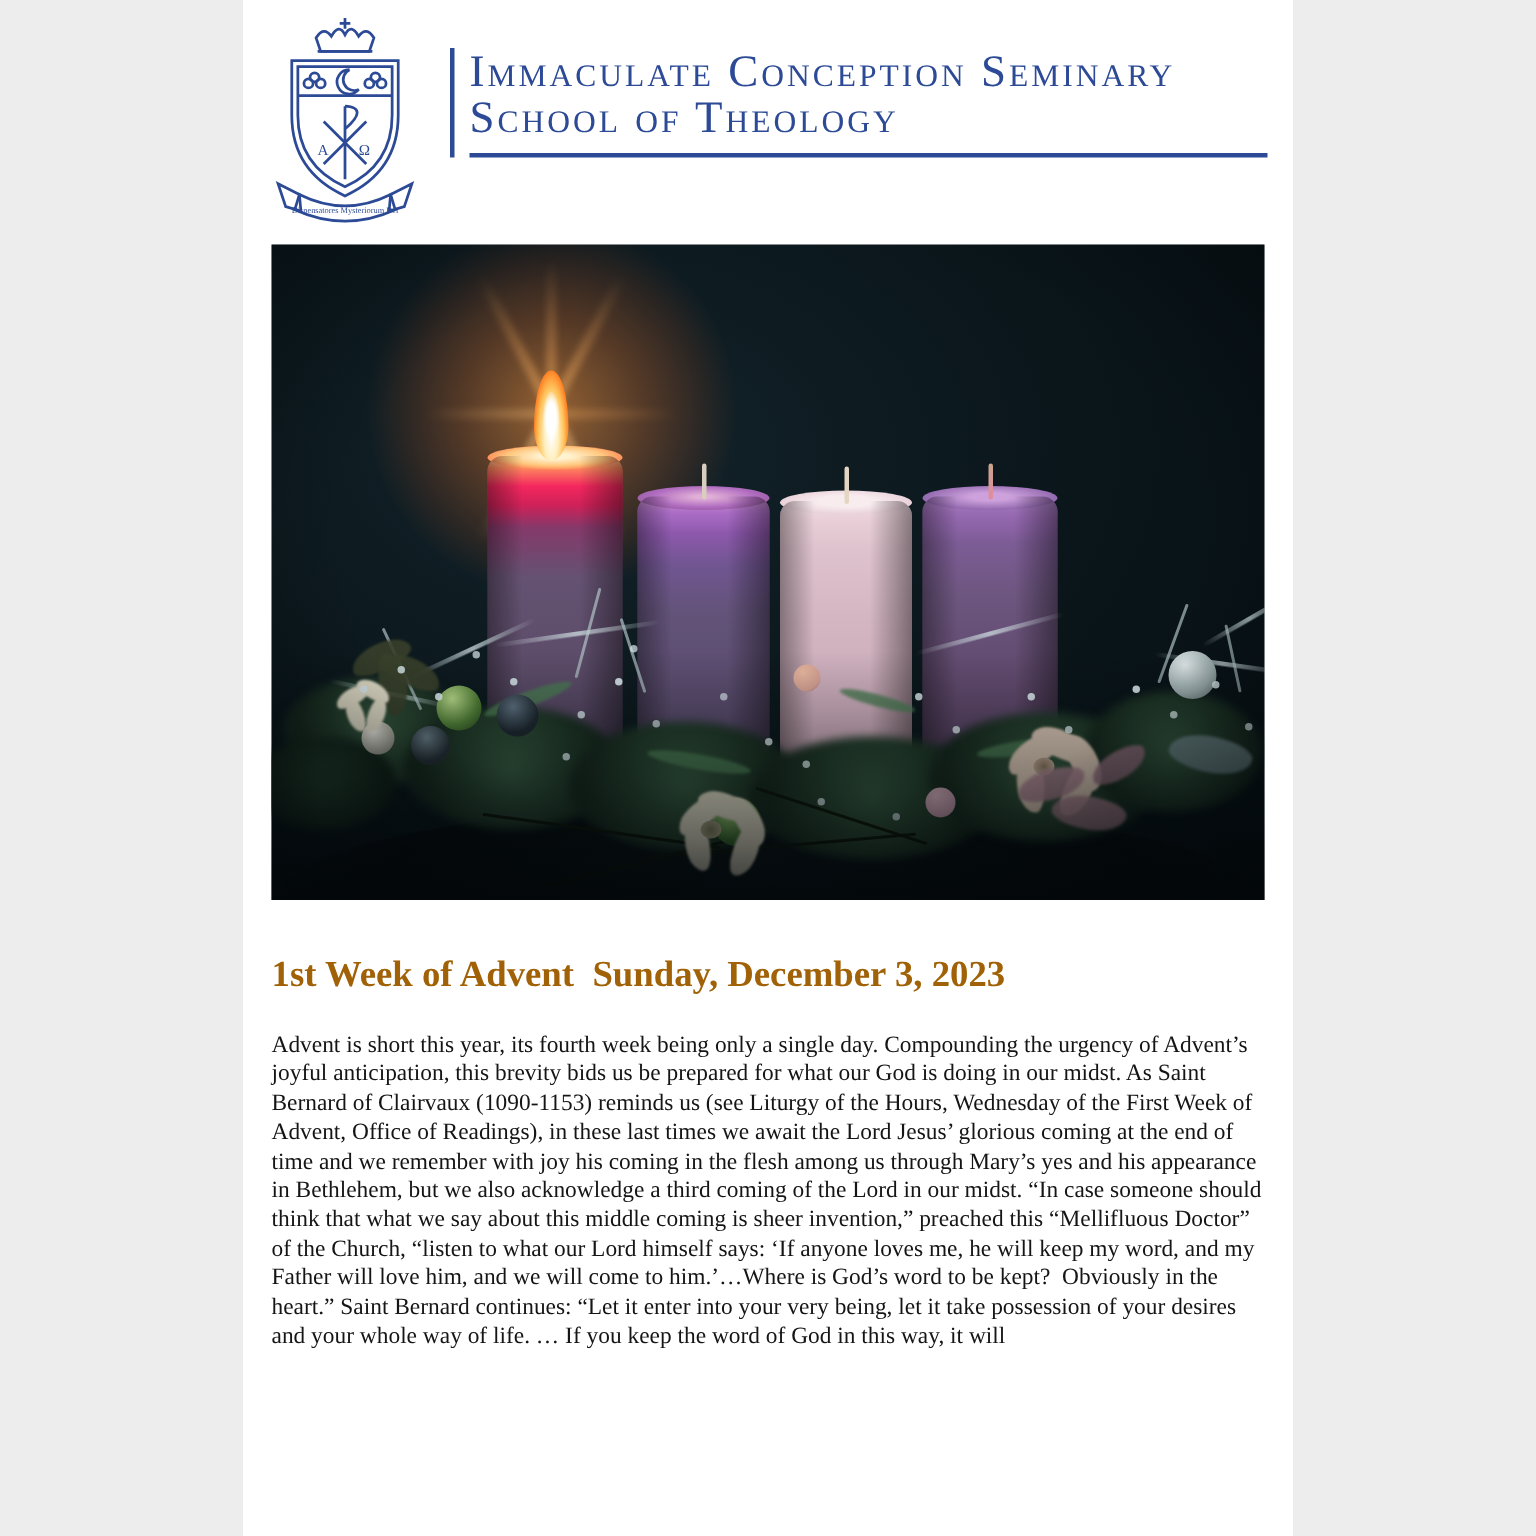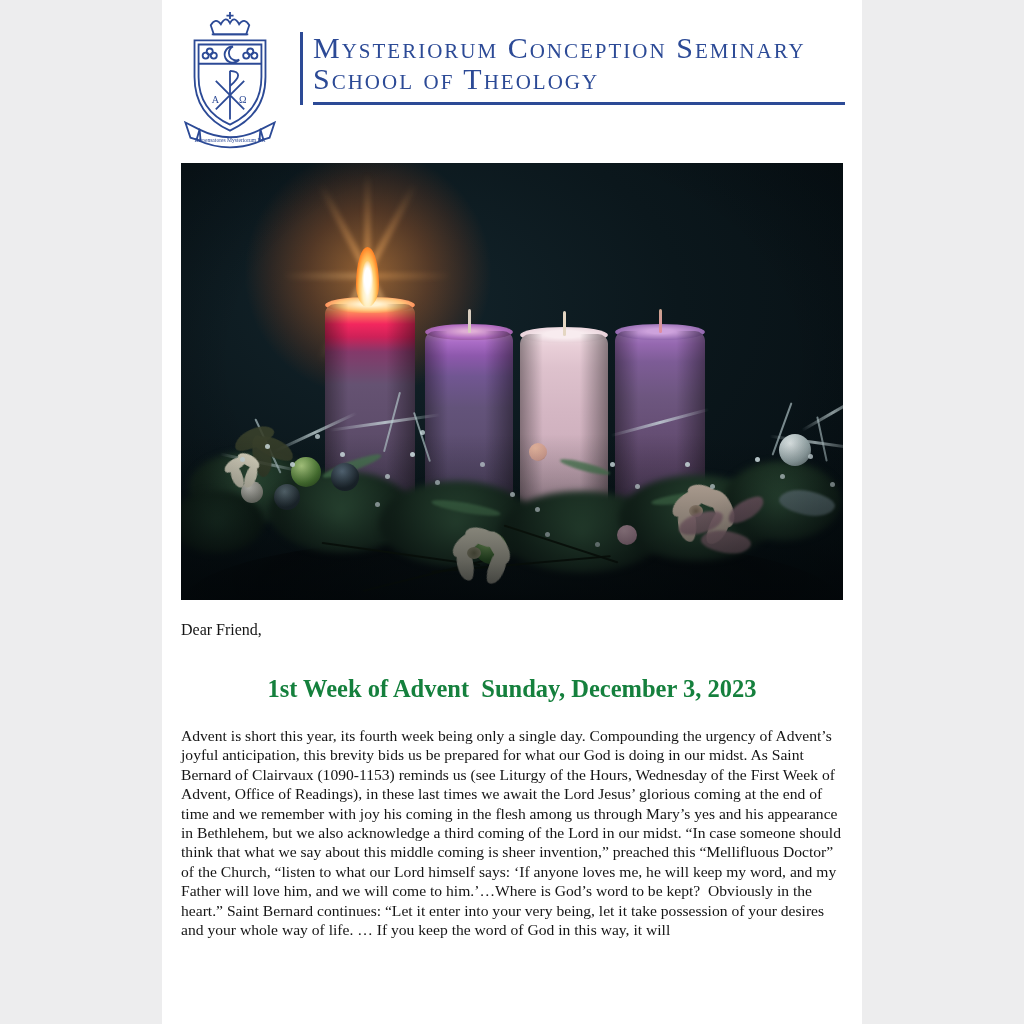--- a/index.html
+++ b/index.html
@@ -164,22 +164,22 @@
       650px 320px 0 1px rgba(220,235,238,.8),240px 268px 0 1px rgba(220,235,238,.7),
       195px 340px 0 1px rgba(220,235,238,.8),365px 370px 0 1px rgba(220,235,238,.8),
       415px 380px 0 1px rgba(220,235,238,.75); }
   .vignette { left:0; top:0; right:0; bottom:0;
       background:linear-gradient(180deg, rgba(0,0,0,0) 62%, rgba(3,8,10,.45) 86%, rgba(2,6,8,.75) 100%),
                  radial-gradient(ellipse at 50% 45%, rgba(0,0,0,0) 60%, rgba(2,6,9,.5) 100%); }
 
   
   .letter { padding:0 19px; color:#151515; }
   .salutation { margin-top:21px; font-size:16px; }
-  .headline { margin-top:36px; text-align:center; font-size:24.5px; font-weight:bold;
-              color:#15803d; white-space:pre; }
+  .headline { margin-top:36px; text-align:left; font-size:24.5px; font-weight:bold;
+              color:#a16207; white-space:pre; }
   .byline { margin-top:27px; text-align:center; font-size:16px; }
   .para { margin-top:23px; font-size:15.6px; line-height:19.4px; white-space:pre-wrap; }
   .para + .para { margin-top:19px; }
 </style>
 </head>
 <body>
 
 <div class="column">
 
   <header class="masthead">
@@ -201,21 +201,21 @@
         <path d="M55 60 v48 M55 60 q16 1 0 15"></path>
         <path d="M41 70 l28 28 M69 70 l-28 28"></path>
         <path d="M25 118 q30 15 60 0 l3 10 q-33 15 -66 0 z"></path>
         <path d="M25 118 l-14 -7 5 15 10 3 z M85 118 l14 -7 -5 15 -10 3 z"></path>
       </g>
       <text x="37" y="92" font-size="10" fill="#2c4a96" font-family="Liberation Serif, serif">Α</text>
       <text x="64" y="92" font-size="10" fill="#2c4a96" font-family="Liberation Serif, serif">Ω</text>
       <text x="55" y="130" font-size="5.5" fill="#2c4a96" text-anchor="middle" font-family="Liberation Serif, serif">Dispensatores Mysteriorum Dei</text>
     </svg>
     <div class="mast-text">
-      <div class="mast-line1">Mysteriorum Conception Seminary</div>
+      <div class="mast-line1">Immaculate Conception Seminary</div>
       <div class="mast-line2">School of Theology</div>
       <div class="mast-rule"></div>
     </div>
   </header>
 
   <figure class="hero">
     <span class="glow"></span>
     <span class="ray"></span>
     <span class="ray r2"></span>
     <span class="ray r3"></span>
@@ -284,18 +284,17 @@
     <span class="petal fc fc4"></span>
     <span class="leafm lm1"></span>
     <span class="leafm lm2"></span>
     <span class="leafm lm3"></span>
     <span class="leafm lm4"></span>
     <span class="glitter"></span>
     <span class="vignette"></span>
   </figure>
 
   <section class="letter">
-    <p class="salutation">Dear Friend,</p>
     <h1 class="headline">1st Week of Advent  Sunday, December 3, 2023</h1>
     <p class="para">Advent is short this year, its fourth week being only a single day. Compounding the urgency of Advent’s joyful anticipation, this brevity bids us be prepared for what our God is doing in our midst. As Saint Bernard of Clairvaux (1090-1153) reminds us (see Liturgy of the Hours, Wednesday of the First Week of Advent, Office of Readings), in these last times we await the Lord Jesus’ glorious coming at the end of time and we remember with joy his coming in the flesh among us through Mary’s yes and his appearance in Bethlehem, but we also acknowledge a third coming of the Lord in our midst. “In case someone should think that what we say about this middle coming is sheer invention,” preached this “Mellifluous Doctor” of the Church, “listen to what our Lord himself says: ‘If anyone loves me, he will keep my word, and my Father will love him, and we will come to him.’…Where is God’s word to be kept?  Obviously in the heart.” Saint Bernard continues: “Let it enter into your very being, let it take possession of your desires and your whole way of life. … If you keep the word of God in this way, it will</p>
   </section>
 
 </div>
 
 </body></html>

